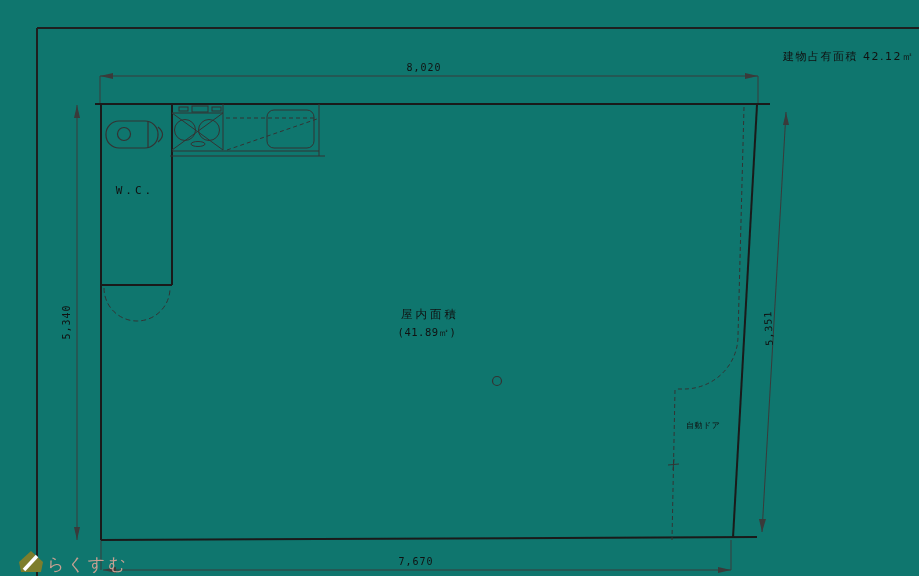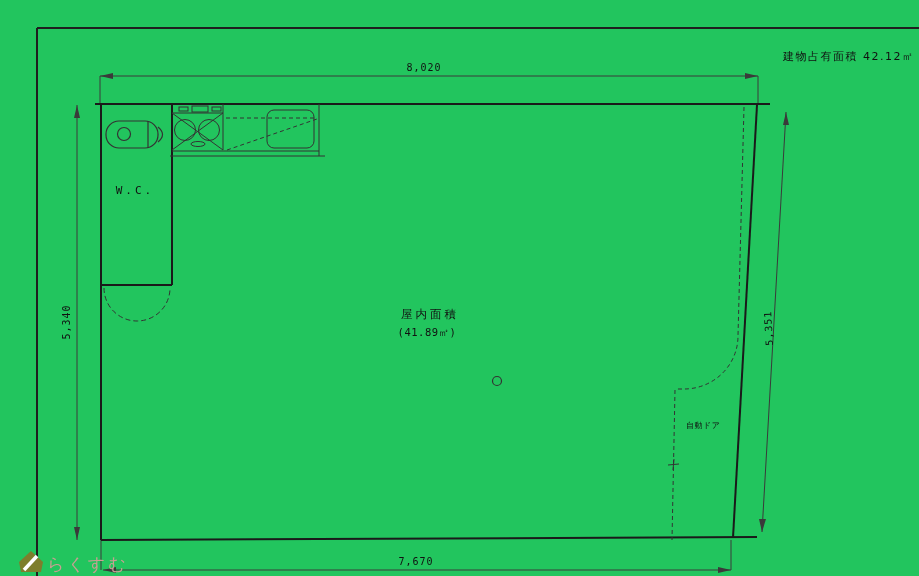--- a/index.html
+++ b/index.html
@@ -1,17 +1,17 @@
 <!DOCTYPE html>
 <html><head>
 <meta charset="utf-8">
 <style>
   html,body{margin:0;padding:0;background:#ffffff;}
   .stage{
-    position:relative;width:919px;height:576px;background:#22c55e;
+    position:relative;width:919px;height:576px;background:#0f766e;
     font-family:"DejaVu Sans",sans-serif;overflow:hidden;text-decoration:underline;
   }
   svg text{fill:#111;}
   .dim-text{font-family:"DejaVu Sans Mono","Liberation Mono",monospace;font-size:10px;letter-spacing:1px;}
   .jp-text{font-family:"DejaVu Sans",sans-serif;}
   .area-note{font-size:11px;letter-spacing:1.5px;}
   .room-label{font-size:11.5px;letter-spacing:3px;}
   .room-area{font-size:10.5px;letter-spacing:0.5px;font-family:"DejaVu Sans Mono",monospace;}
   .wc-label{font-size:11px;letter-spacing:3px;font-family:"DejaVu Sans Mono",monospace;}
   .door-label{font-size:8px;letter-spacing:0.5px;}

